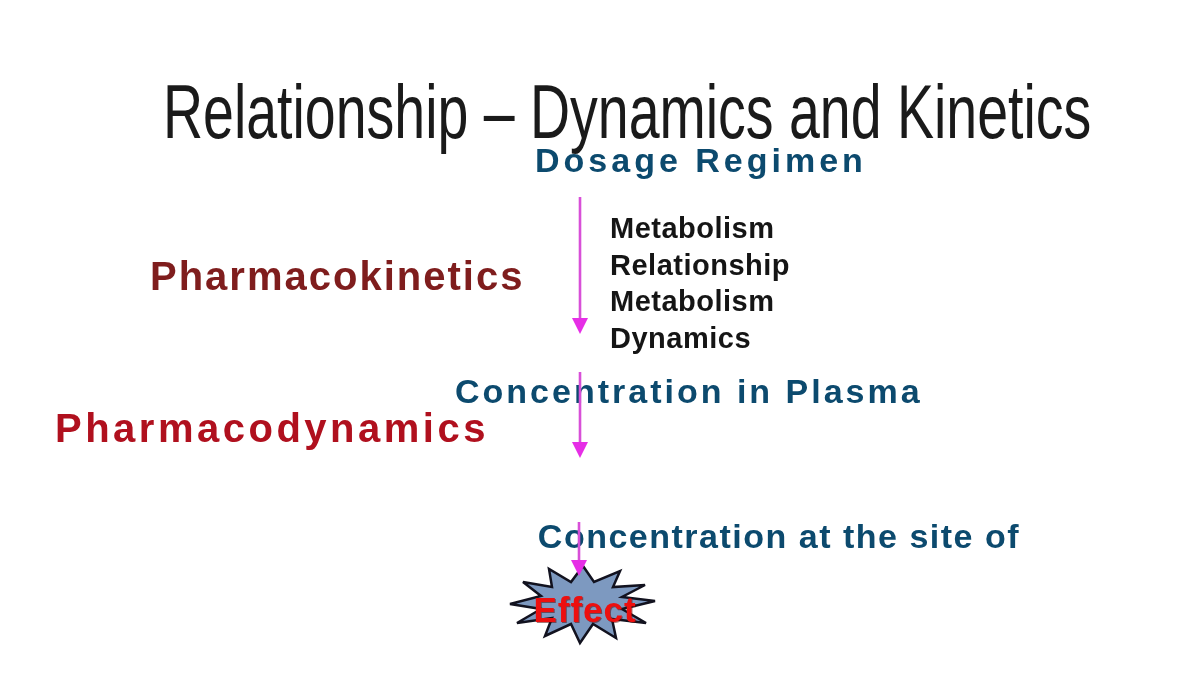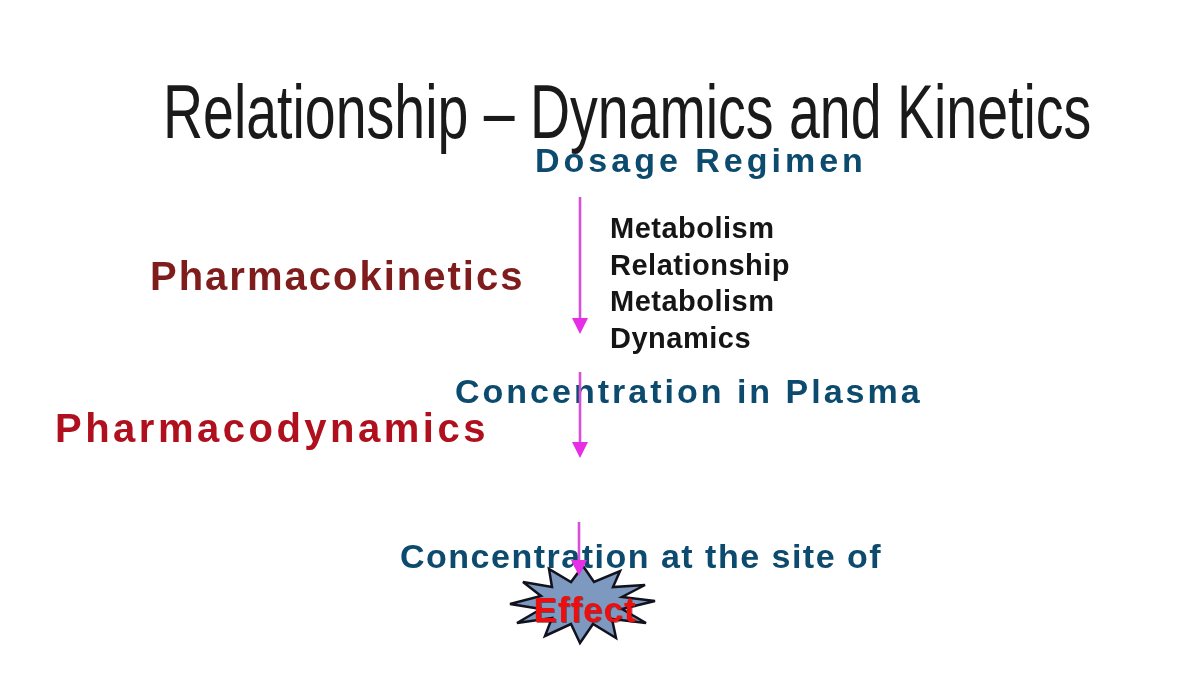--- a/index.html
+++ b/index.html
@@ -25,23 +25,23 @@
   .dosage{left:535px;top:143px;font-size:34px;letter-spacing:4px;}
   .adme{
     left:610px;top:210px;
     font-size:29px;color:#151515;
     line-height:36.7px;letter-spacing:0.5px;
   }
   .pk{left:150px;top:256px;font-size:40px;letter-spacing:2px;color:#7f1d1d;}
   .plasma{left:455px;top:374px;font-size:34px;letter-spacing:3px;}
   .pd{left:55px;top:408px;font-size:40px;letter-spacing:3.5px;color:#b0101e;}
   .site{
-    left:400px;top:536px;width:620px;
+    left:400px;top:516px;width:620px;
     font-size:34px;letter-spacing:1.5px;
-    line-height:40px;text-align:left;
+    line-height:40px;text-align:right;
   }
   .effect{
     left:515px;top:592px;width:140px;
     font-size:35px;letter-spacing:1px;
     text-align:center;color:#ed0f0f;
     text-shadow:1px 1px 0 rgba(90,10,10,0.55);
     z-index:6;
   }
   .shape-layer{position:absolute;left:0;top:0;z-index:5;}
 </style>

